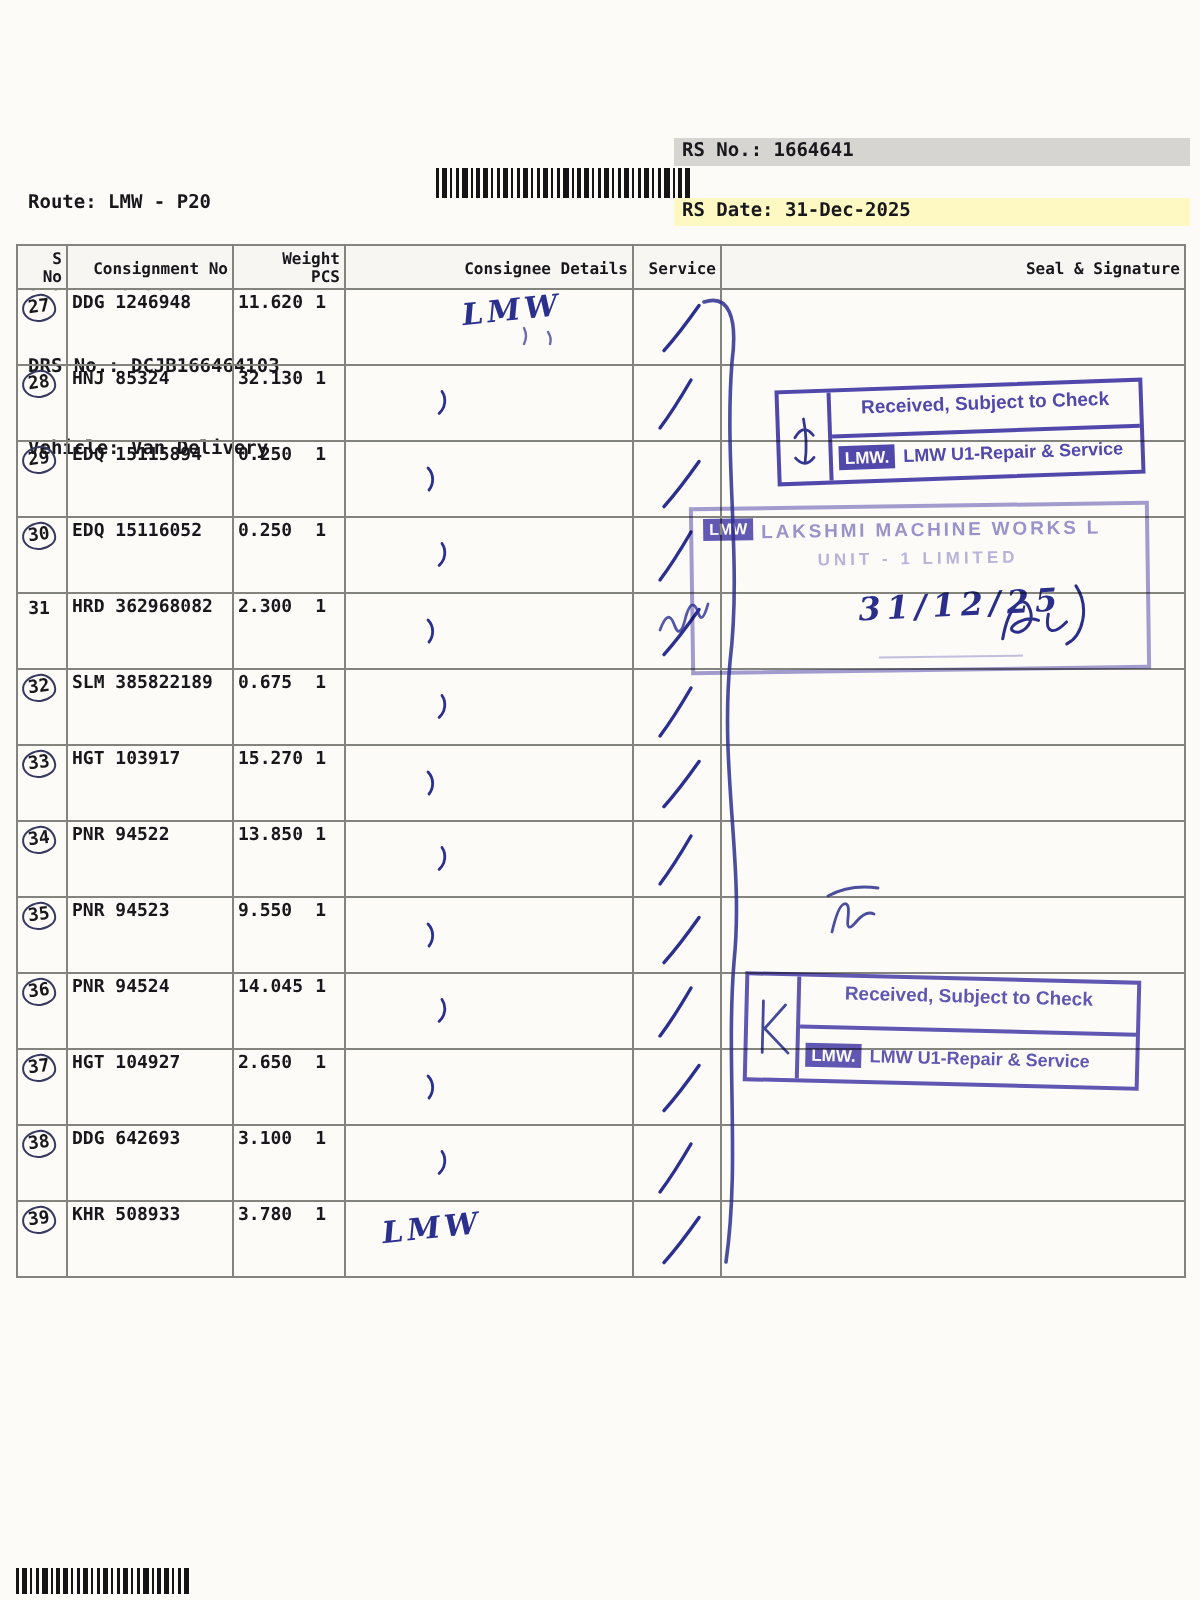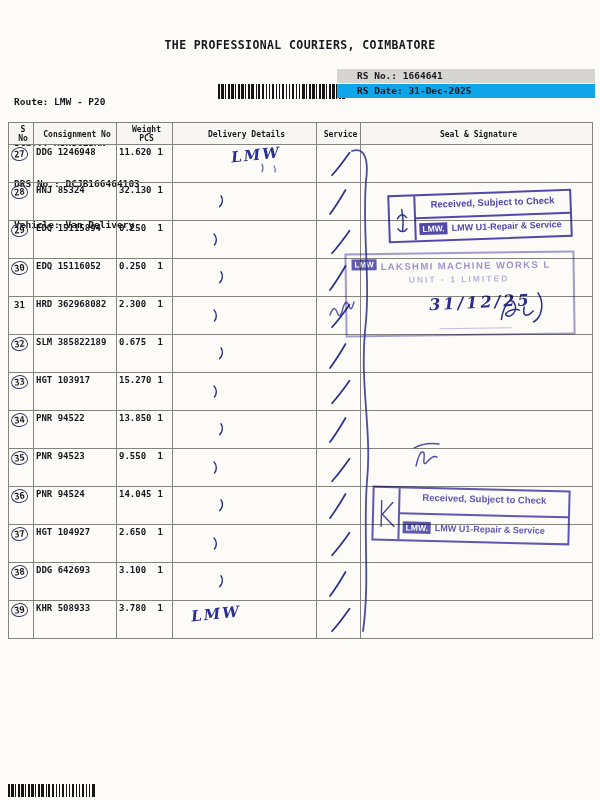--- a/index.html
+++ b/index.html
@@ -9,28 +9,28 @@
 
   
   .doc-header { position:absolute; top:38px; left:0; width:100%; text-align:center; font-weight:bold; }
   .title { font-size:11.5px; letter-spacing:.4px; }
   .subtitle { font-size:11px; margin-top:3px; }
   .meta-left { position:absolute; left:14px; top:68px; font-size:9.5px; font-weight:bold; line-height:13.6px; white-space:pre; }
   .barcode { background:repeating-linear-gradient(90deg, var(--barcode,#141414) 0 1.6px, transparent 1.6px 3.1px, var(--barcode,#141414) 3.1px 5.7px, transparent 5.7px 7.2px, var(--barcode,#141414) 7.2px 8.2px, transparent 8.2px 10.1px); }
   .barcode-top { position:absolute; left:218px; top:84px; width:128px; height:15px; }
   .barcode-bottom { position:absolute; left:8px; top:784px; width:88px; height:13px; }
   .rs-box { position:absolute; left:337px; top:69px; width:258px; font-size:9.5px; font-weight:bold; }
-  .rs-line { padding:1px 0 2px 20px; }
+  .rs-line { padding:1px 0 2px 4px; }
   .rs-no { background:#d7d5d2; }
-  .rs-date { background:#0ea5e9; margin-top:1px; }
+  .rs-date { background:#fef9c3; margin-top:16px; }
 
   
   table.runsheet { position:absolute; left:8px; top:122px; width:584px; border-collapse:collapse; table-layout:fixed; z-index:1; }
   .runsheet th, .runsheet td { border:1px solid #84847f; }
-  .runsheet th { font-size:8px; font-weight:bold; text-align:center; padding:2px 2px 1px 6px; height:14px; background:#f7f6f3; }
+  .runsheet th { font-size:8px; font-weight:bold; text-align:right; padding:2px 2px 1px 6px; height:14px; background:#f7f6f3; }
   .runsheet td { vertical-align:top; font-size:9px; font-weight:bold; height:38px; padding:2px 2px; position:relative; }
   .c-weight .p { float:right; margin-right:7px; }
   .sno { display:inline-block; min-width:17px; text-align:center; padding:1px 2px; }
   .sno.circled { border:1.6px solid #353a5e; border-radius:55% 45% 50% 50% / 50% 58% 42% 50%; transform:rotate(-7deg); }
   .tick { position:absolute; left:10px; top:4px; width:21px; height:30px; }
   .tick path { stroke:var(--ink,#2b2f8e); stroke-width:1.7; fill:none; stroke-linecap:round; }
   .row:nth-child(odd) .tick { left:13px; transform:rotate(5deg); }
   .row:nth-child(3n) .tick { top:6px; }
   .note { position:absolute; left:58px; top:1px; font-family:"DejaVu Serif", serif; font-style:italic; font-weight:bold; font-size:15px; letter-spacing:2px; color:var(--ink,#2b2f8e); transform:rotate(-6deg); }
   .row:last-child .note { left:18px; top:4px; }
@@ -63,21 +63,20 @@
 
   .ink-overlay { position:absolute; left:0; top:0; width:600px; height:800px; z-index:9; pointer-events:none; }
   .ink-overlay path { stroke:var(--ink,#2b2f8e); fill:none; stroke-linecap:round; }
 </style>
 </head>
 <body>
 
 <div class="page">
 
   <header class="doc-header">
-    <div class="title">THE PROFESSIONAL COURIERS, COIMBATORE</div>
   </header>
 
   <div class="meta-left">
     <div>Route: LMW - P20</div>
     <div>Staff: MURUGESAN</div>
     <div>DRS No.: DCJB166464103</div>
     <div>Vehicle: Van Delivery</div>
   </div>
 
   <div class="barcode barcode-top"></div>
@@ -94,21 +93,21 @@
         <col style="width:56px">
       <col style="width:144px">
         <col style="width:44px">
         <col style="width:232px">
     </colgroup>
     <thead>
       <tr>
         <th>S No</th>
         <th>Consignment No</th>
         <th>Weight PCS</th>
-        <th>Delivery Details</th>
+        <th>Consignee Details</th>
         <th>Service</th>
         <th>Seal &amp; Signature</th>
       </tr>
     </thead>
     <tbody>
     <tr class="row">
       <td class="c-sno"><span class="sno circled">27</span></td>
       <td class="c-consignment">DDG 1246948</td>
       <td class="c-weight">
         <span class="w">11.620</span>

